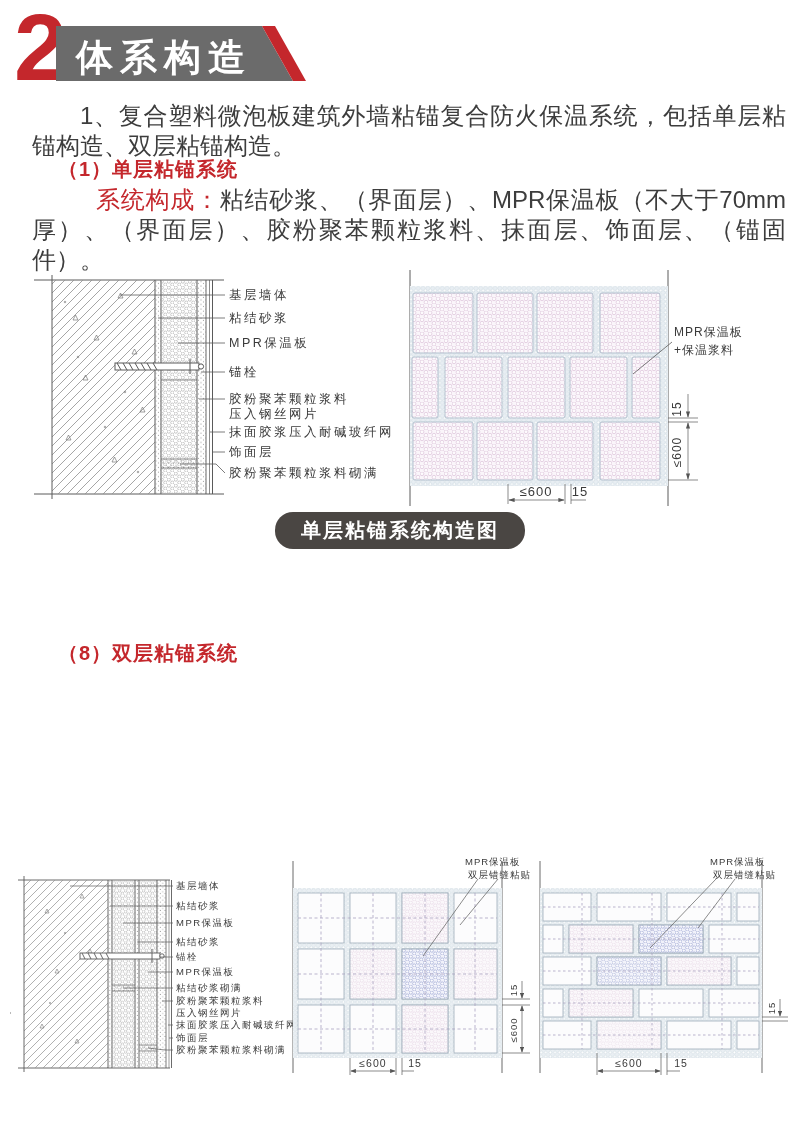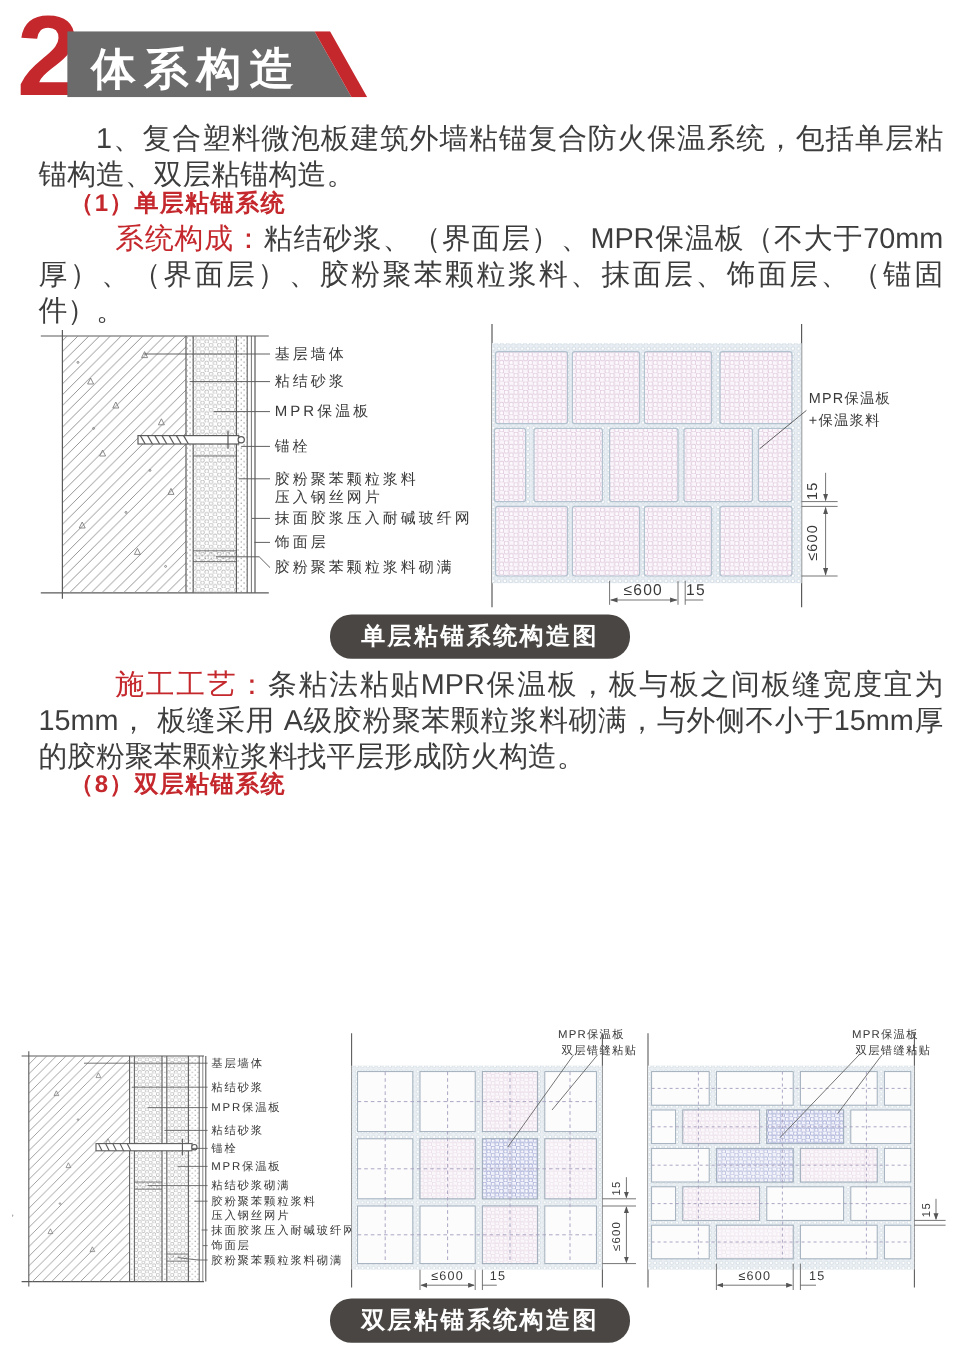--- a/index.html
+++ b/index.html
@@ -176,23 +176,20 @@
       <text x="654" y="92">+保温浆料</text>
       <text transform="rotate(-90 661 147)" x="661" y="147" text-anchor="middle">15</text>
       <text transform="rotate(-90 661 190)" x="661" y="190" text-anchor="middle">≤600</text>
       <text x="516" y="234" text-anchor="middle" font-size="13">≤600</text>
       <text x="560" y="234" text-anchor="middle" font-size="13">15</text>
     </g>
   </svg>
 
   <div class="caption" style="top:512px">单层粘锚系统构造图</div>
 
-  <p class="para indent" style="top:556px">
-    <span class="red">施工工艺：</span><span>条粘法粘贴MPR保温板，板与板之间板缝宽度宜为15mm， 板缝采用 A级胶粉聚苯颗粒浆料砌满，与外侧不小于15mm厚的胶粉聚苯颗粒浆料找平层形成防火构造。</span>
-  </p>
 
   <div class="h-red" style="top:640px">（8）双层粘锚系统</div>
 
   <svg class="dsvg" style="left:10px;top:853px" width="780" height="228" viewBox="0 0 780 228">
     <defs>
       <pattern id="h2" width="8" height="8" patternUnits="userSpaceOnUse">
         <path d="M-1,9 L9,-1" stroke="#8f8f8f" stroke-width="0.7" fill="none"></path>
       </pattern>
       <pattern id="f2" width="6" height="5.2" patternUnits="userSpaceOnUse">
         <circle cx="1.5" cy="1.4" r="1.35" fill="none" stroke="#a5a5a5" stroke-width="0.55"></circle>
@@ -416,15 +413,14 @@
     </g>
     <g font-size="9.5" letter-spacing="1">
       <text x="700" y="12">MPR保温板</text>
       <text x="703" y="25">双层错缝粘贴</text>
       <text transform="rotate(-90 765 155)" x="765" y="155" text-anchor="middle">15</text>
       <text x="619" y="214" text-anchor="middle" font-size="10.5">≤600</text>
       <text x="671" y="214" text-anchor="middle" font-size="10.5">15</text>
     </g>
   </svg>
 
-  <div class="caption" style="top:1082px">双层粘锚系统构造图</div>
 
 </div>
 
 </body></html>

